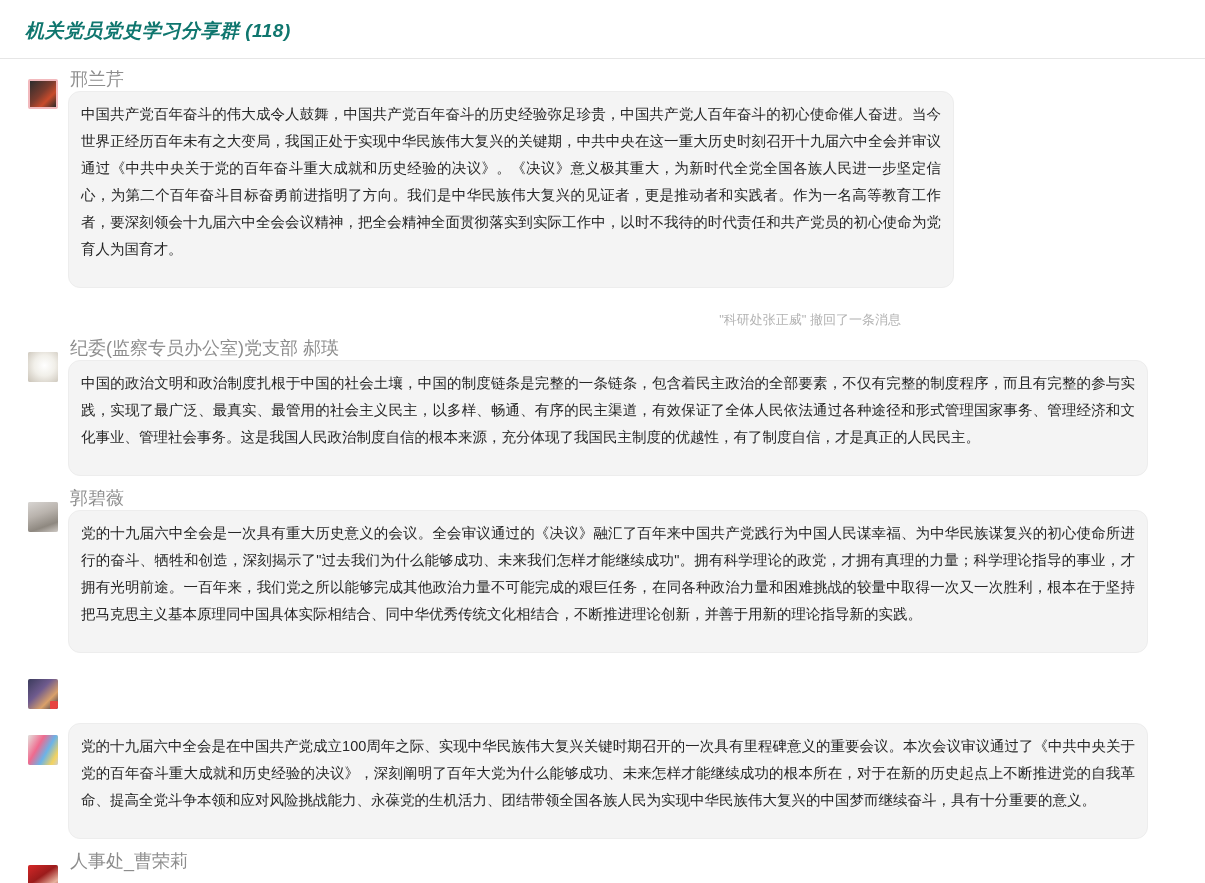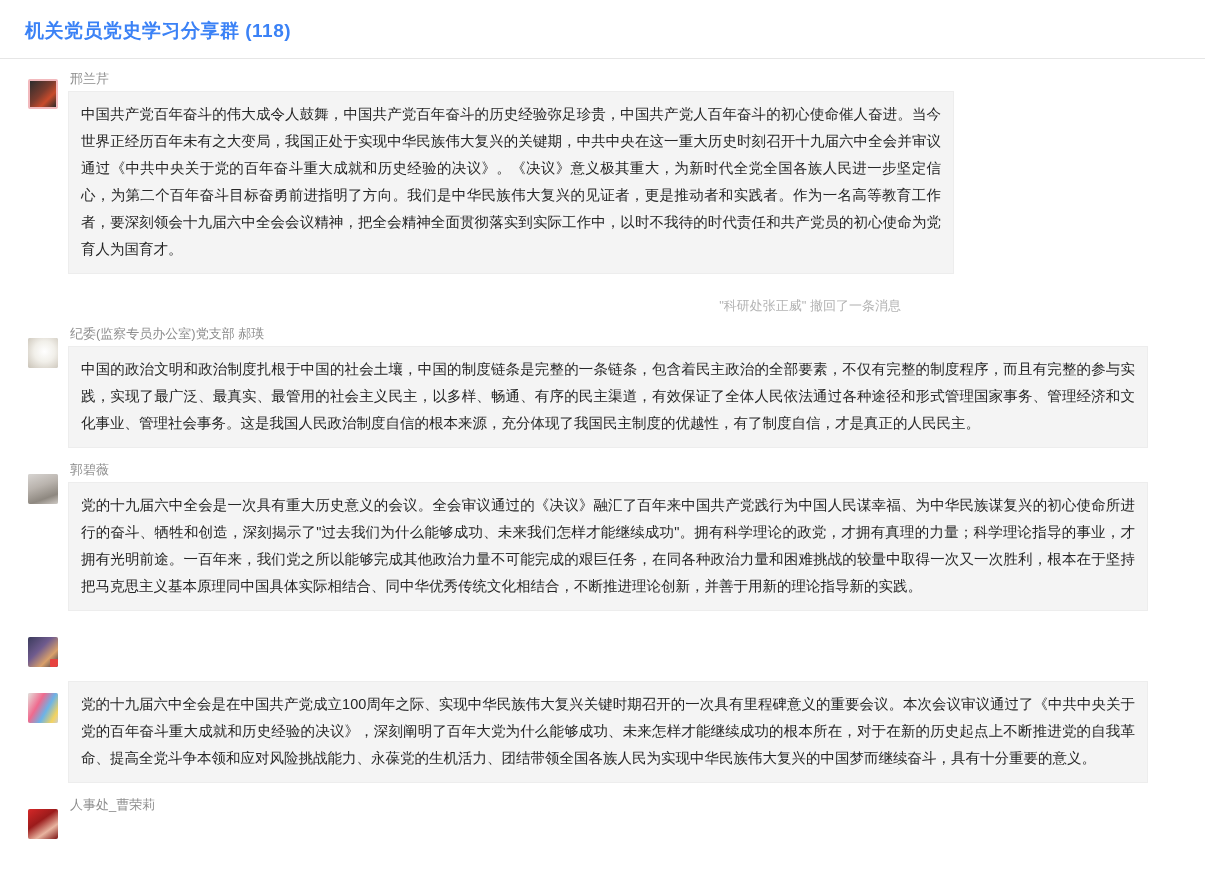--- a/index.html
+++ b/index.html
@@ -18,22 +18,23 @@
     width: 1205px;
     position: relative;
   }
   .chat-header {
     padding: 18px 0 14px 25px;
     border-bottom: 1px solid #e6e6e6;
   }
   .chat-title {
     font-size: 19px;
     font-weight: bold;
-    color: #3b82f6;
+    color: #0f766e;
     letter-spacing: 0.5px;
+    font-style: italic;
   }
   .message-list {
     padding: 12px 0 0 0;
   }
   .msg {
     display: flex;
     align-items: flex-start;
     padding: 0 25px 0 28px;
     margin-bottom: 14px;
   }
@@ -72,30 +73,30 @@
     height: 8px;
     background: #e64340;
     border-radius: 1px;
   }
   .msg-body {
     margin-left: 10px;
     max-width: 1080px;
     flex: 1 1 auto;
   }
   .sender {
-    font-size: 13px;
+    font-size: 18px;
     color: #8d8d8d;
     margin: 0 0 4px 2px;
     line-height: 16px;
   }
   .bubble {
     background: #f4f4f4;
     border: 1px solid #ededed;
-    border-radius: 0;
-    padding: 9px 12px 10px 12px;
+    border-radius: 12px;
+    padding: 9px 12px 24px 12px;
     font-size: 14.5px;
     line-height: 27px;
     color: #262626;
     text-align: justify;
   }
   .system-note {
     text-align: right;
     padding: 8px 304px 10px 0;
     font-size: 13px;
     color: #b3b3b3;

